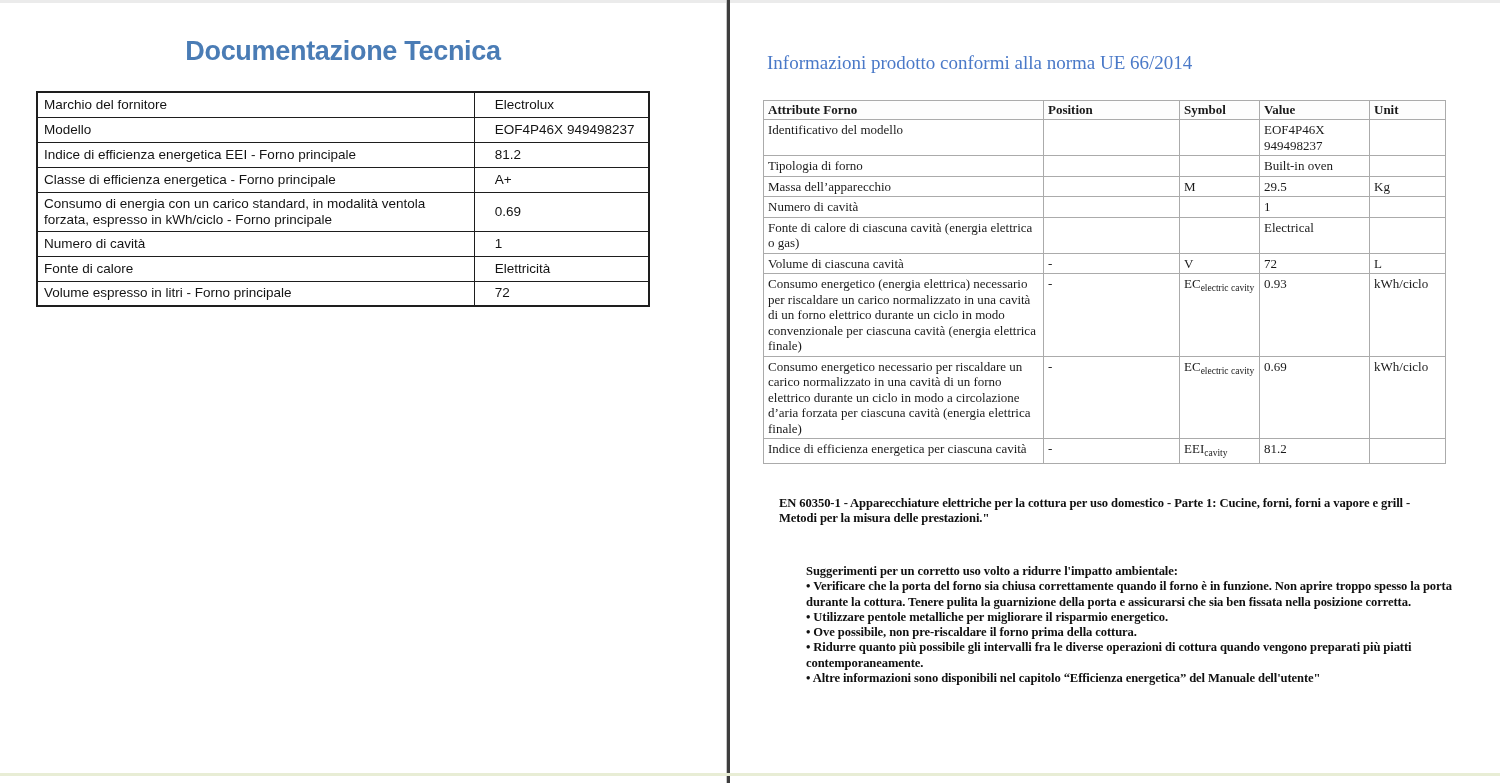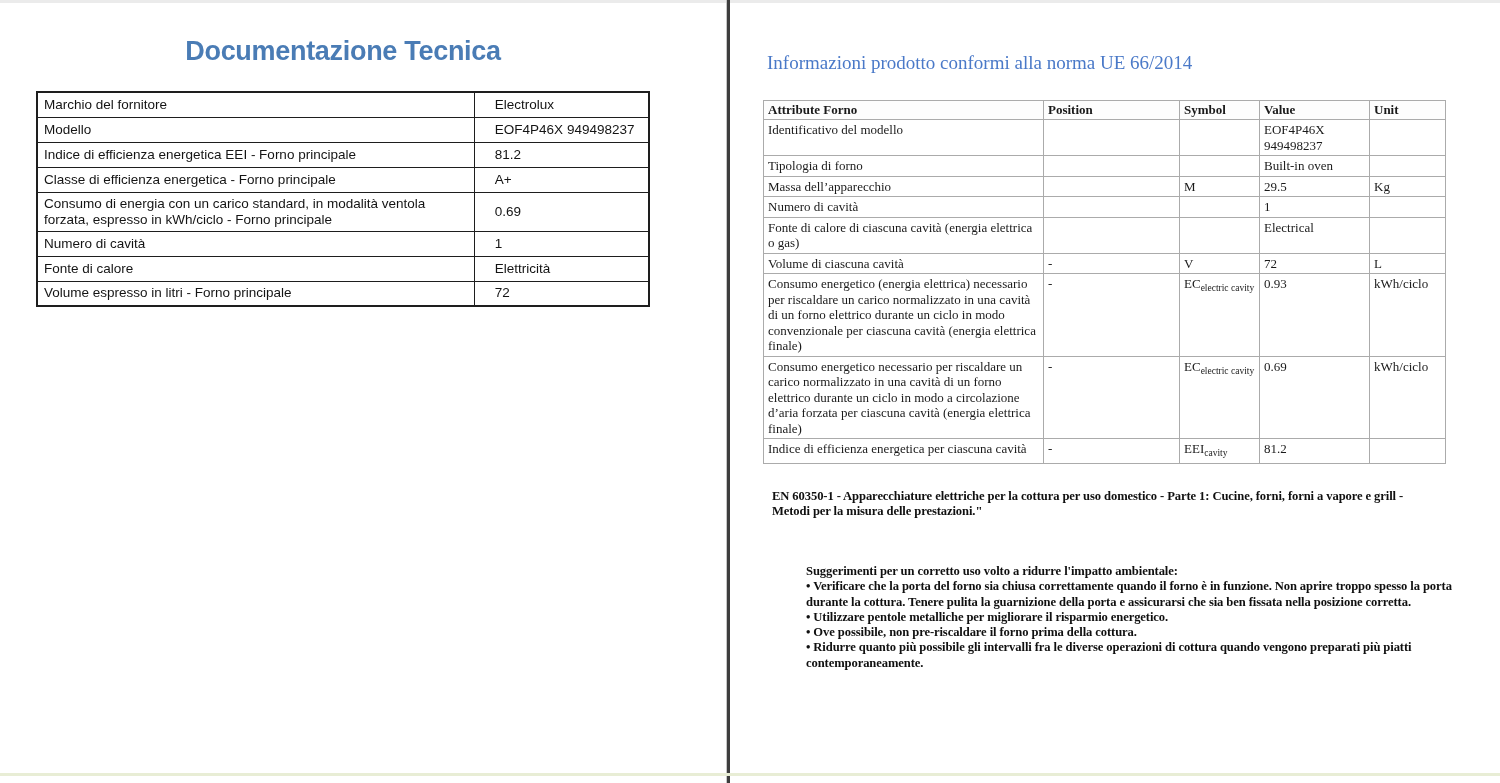--- a/index.html
+++ b/index.html
@@ -51,21 +51,21 @@
   .right-table th, .right-table td {
     border: 1px solid #ababab; text-align: left; vertical-align: top;
     padding: 2px 4px; overflow: hidden;
   }
   .right-table th { font-weight: 700; padding: 1px 4px; height: 19px; background: #fdfdfd; }
   .right-table td { min-height: 20px; }
   .sub { font-size: 9.5px; vertical-align: -2.5px; }
 
   .standard-note {
     position: absolute; top: 468px; left: 41px; width: 658px;
-    margin: 5px; font-weight: 700; font-size: 12.6px; line-height: 15.3px;
+    margin: 12px; font-weight: 700; font-size: 12.6px; line-height: 15.3px;
     letter-spacing: -0.1px; color: #101010;
   }
   .suggestions {
     position: absolute; top: 548px; left: 41px; width: 690px;
     font-weight: 700; font-size: 12.6px; line-height: 15.3px;
     letter-spacing: -0.1px; color: #101010; margin-left: 39px;
   }
   .sg-item { margin: 0; }
 </style>
 </head>
@@ -205,16 +205,17 @@
 
     <p class="standard-note">EN 60350-1 - Apparecchiature elettriche per la cottura per uso domestico - Parte 1: Cucine, forni, forni a vapore e grill - Metodi per la misura delle prestazioni."</p>
 
     <div class="suggestions">
       <div class="sg-item">Suggerimenti per un corretto uso volto a ridurre l'impatto ambientale:</div>
       <div id="suggestions-items">
           <div class="sg-item">• Verificare che la porta del forno sia chiusa correttamente quando il forno è in funzione. Non aprire troppo spesso la porta durante la cottura. Tenere pulita la guarnizione della porta e assicurarsi che sia ben fissata nella posizione corretta.</div>
           <div class="sg-item">• Utilizzare pentole metalliche per migliorare il risparmio energetico.</div>
           <div class="sg-item">• Ove possibile, non pre-riscaldare il forno prima della cottura.</div>
           <div class="sg-item">• Ridurre quanto più possibile gli intervalli fra le diverse operazioni di cottura quando vengono preparati più piatti contemporaneamente.</div>
+          <div class="sg-item">• Altre informazioni sono disponibili nel capitolo “Efficienza energetica” del Manuale dell'utente"</div>
         </div>
     </div>
   </section>
 </div>
 
 </body></html>

